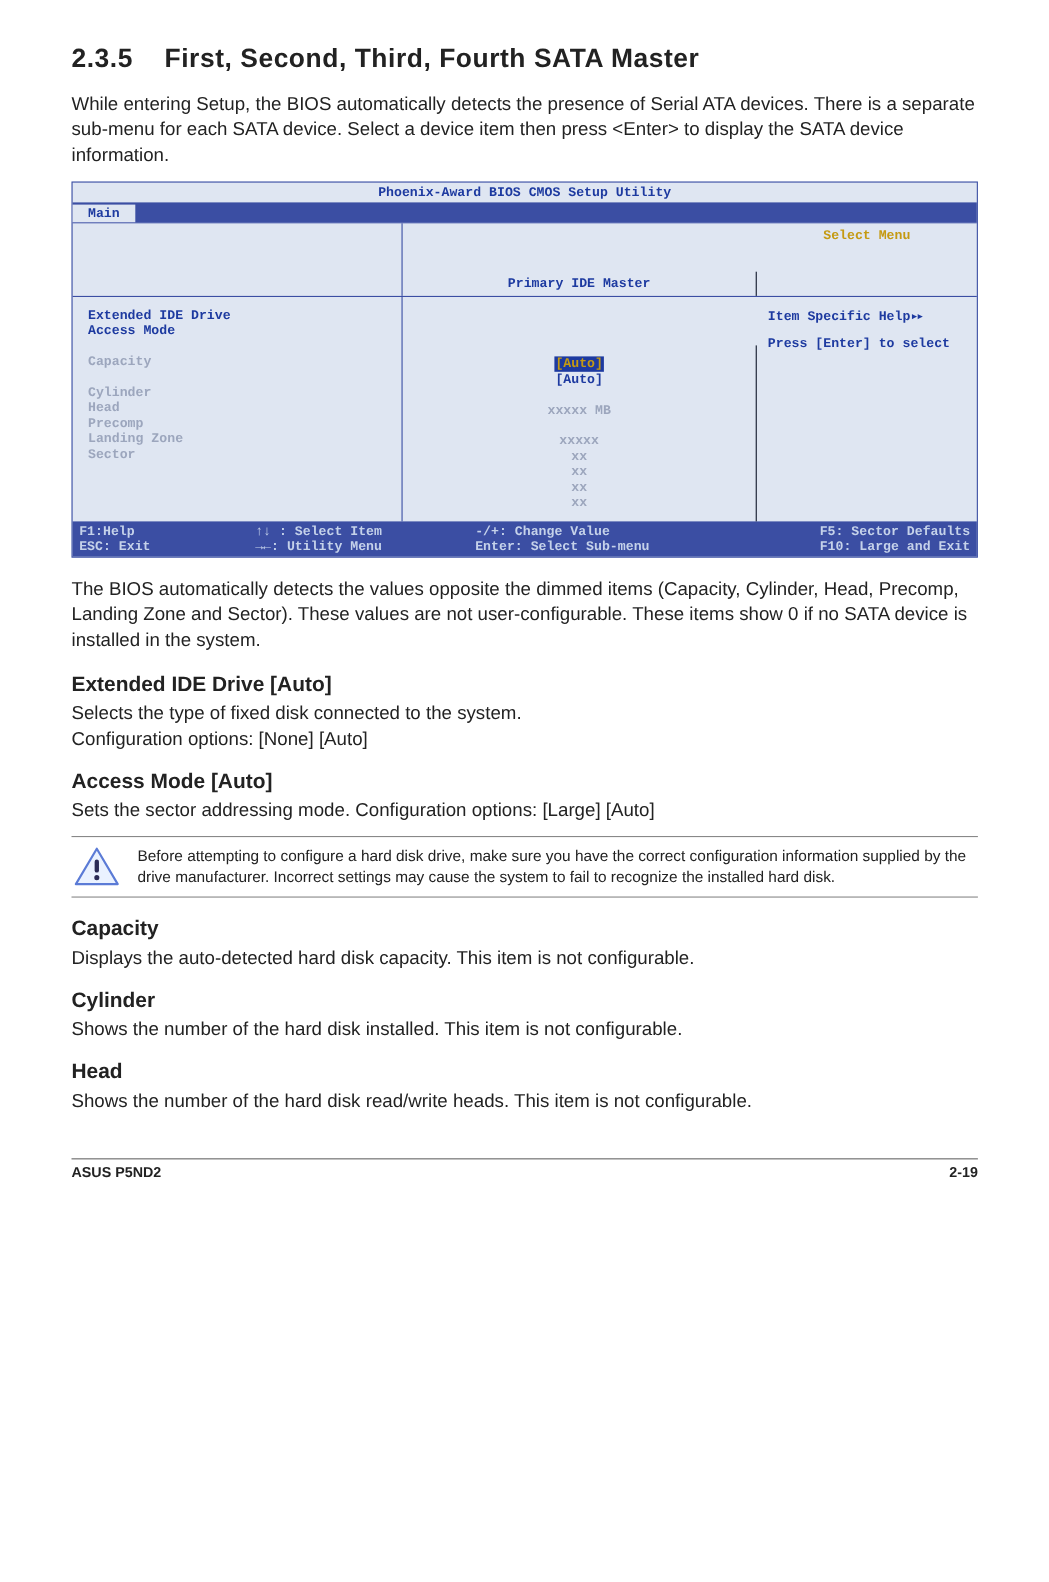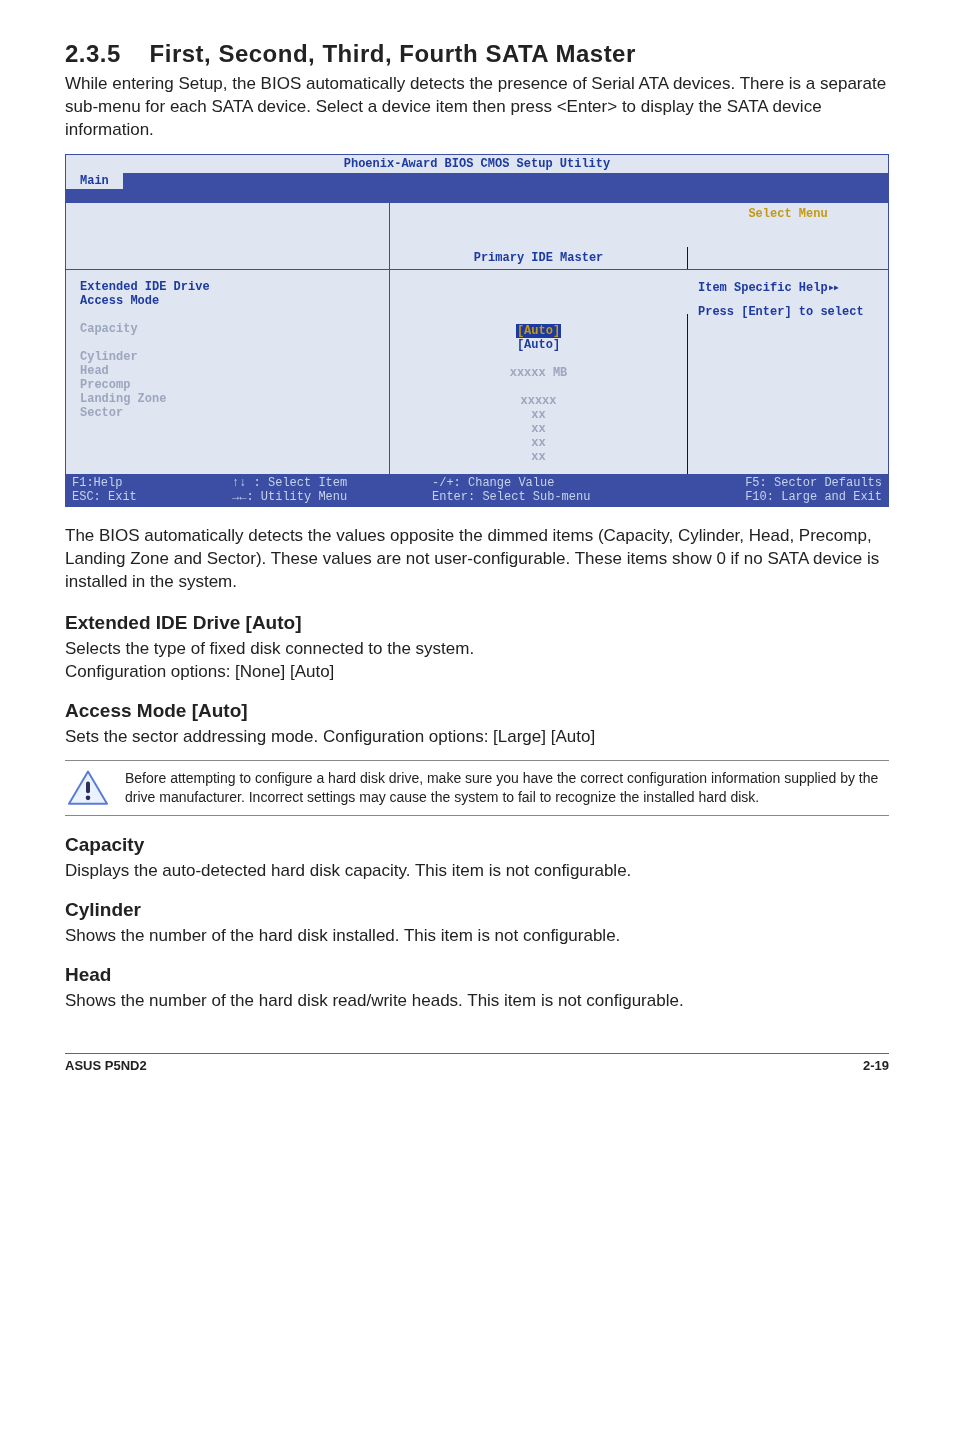--- a/index.html
+++ b/index.html
@@ -3,43 +3,43 @@
 <meta charset="utf-8">
 <style>
   * { margin:0; padding:0; box-sizing:border-box; }
   body {
     background:#fff;
     font-family: Arial, Helvetica, sans-serif;
     color:#222;
     width:954px;
     padding:40px 65px 20px 65px;
   }
-  .h-section-num { font-family: Arial, sans-serif; font-weight:bold; font-size:24px; letter-spacing:0.5px; margin-bottom:5px; }
+  .h-section-num { font-family: Arial, sans-serif; font-weight:bold; font-size:24px; letter-spacing:0.5px; margin-bottom:16px; }
   .para { font-size:17px; line-height:1.35; margin-bottom:12px; }
   .para-small { font-size:14px; line-height:1.35; }
   .sub-h1 { font-weight:bold; font-size:19px; margin:18px 0 4px 0; }
   .sub-h2 { font-weight:bold; font-size:19px; margin:16px 0 4px 0; }
 
   
   .bios-shell { border:1px solid #3b4ea3; background:#dfe6f2; font-family:"Courier New",monospace; font-size:12px; color:#1d3aa0; font-weight:bold; margin:8px 0 18px 0; }
   .bios-title { text-align:center; padding:2px 0; }
-  .bios-tabs { background:#3b4ea3; height:29px; display:flex; align-items:flex-start; }
+  .bios-tabs { background:#3b4ea3; height:18px; display:flex; align-items:flex-end; }
   .bios-tab { background:#dfe6f2; color:#1d3aa0; padding:1px 14px; display:flex; align-items:center; }
   .bios-headrow { display:flex; border-top:1px solid #3b4ea3; border-bottom:1px solid #3b4ea3; }
   .bios-headrow > div { padding:4px 6px; }
-  .col-left { width:324px; border-right:1px solid #3b4ea3; }
+  .col-left { width:300px; border-right:1px solid #3b4ea3; }
   .col-mid  { flex:1; border-right:1px solid #0f172a; text-align:center;margin-top:44px; }
   .col-right{ width:200px; text-align:center; color:#c59a12; }
   .bios-body { display:flex; min-height:200px; }
   .bios-body .col-left, .bios-body .col-mid { padding:10px 14px; }
   .bios-body .col-right { padding:10px 10px; text-align:left; color:#1d3aa0; }
   .dim { color:#9ca6bd; }
   .sel-val { background:#1d3aa0; color:#c59a12; padding:0 1px; }
   .arrows { letter-spacing:-2px; }
-  .bios-foot { background:#3b4ea3; color:#c5d2ea; display:grid; grid-template-columns:160px 200px 1fr 200px; padding:2px 6px; font-weight:normal; }
+  .bios-foot { background:#3b4ea3; color:#c5d2ea; display:grid; grid-template-columns:160px 200px 1fr 200px; padding:2px 6px; font-weight:bold; }
   .bios-foot span { white-space:pre; }
 
   
   .callout { display:flex; gap:16px; margin:8px 0 18px 0; align-items:flex-start; border-top:1px solid #888; border-bottom:1px solid #888; padding:8px 2px; }
   .warn-icon { width:42px; height:38px; flex:0 0 auto; }
   .warn-icon svg { width:100%; height:100%; }
 
   
   .page-footer { display:flex; justify-content:space-between; border-top:1px solid #666; margin-top:40px; padding-top:4px; font-size:13px; font-weight:bold; }
 </style>

